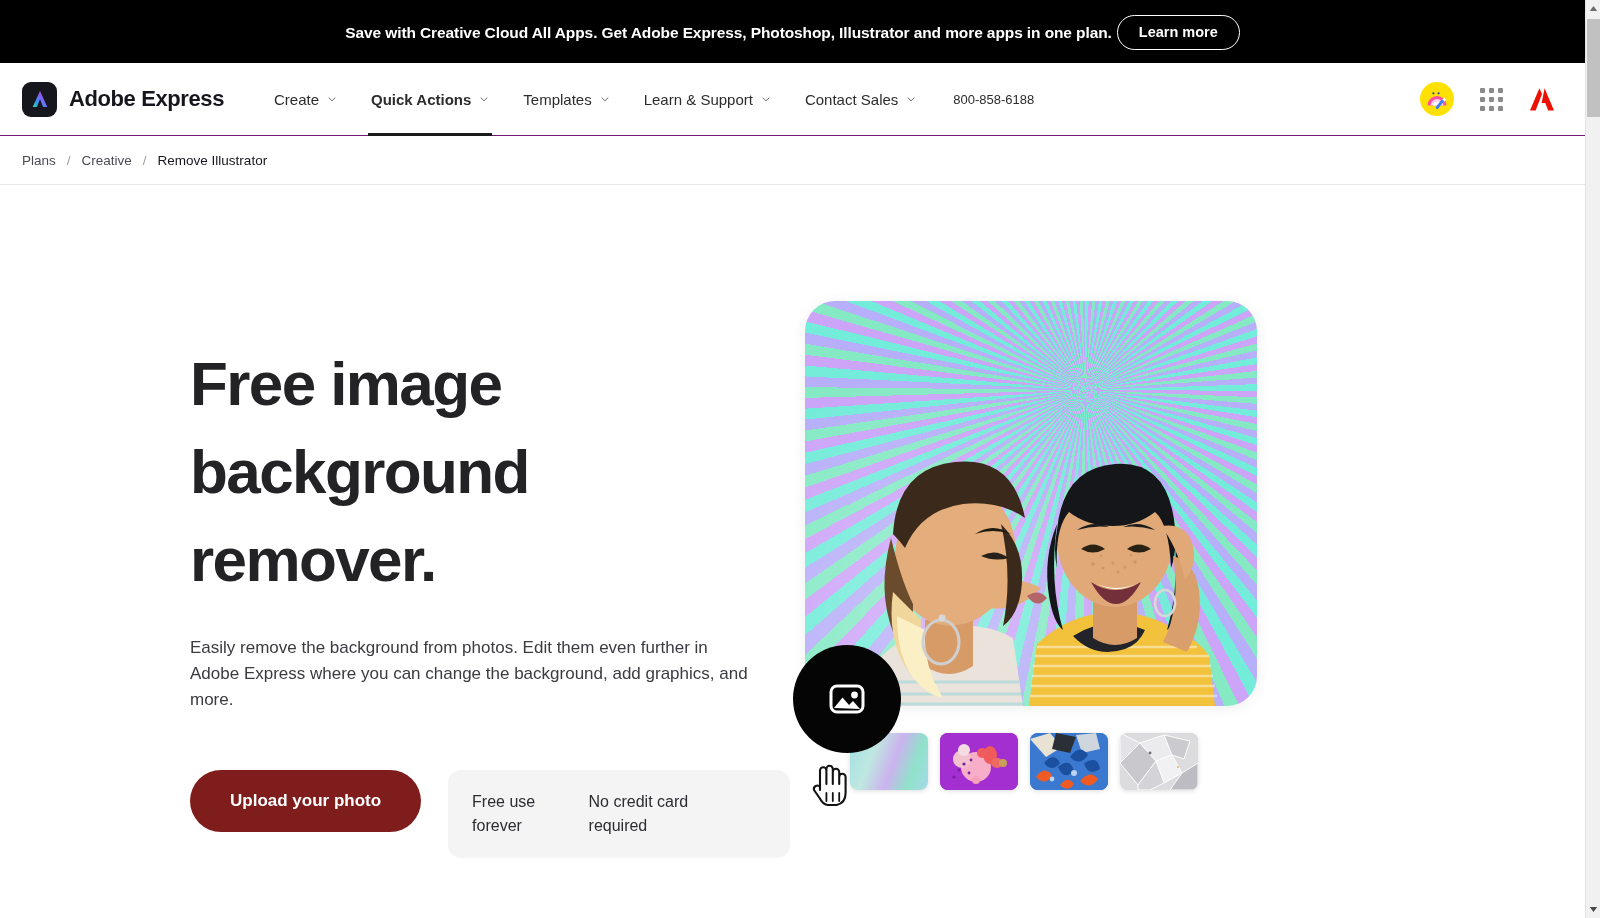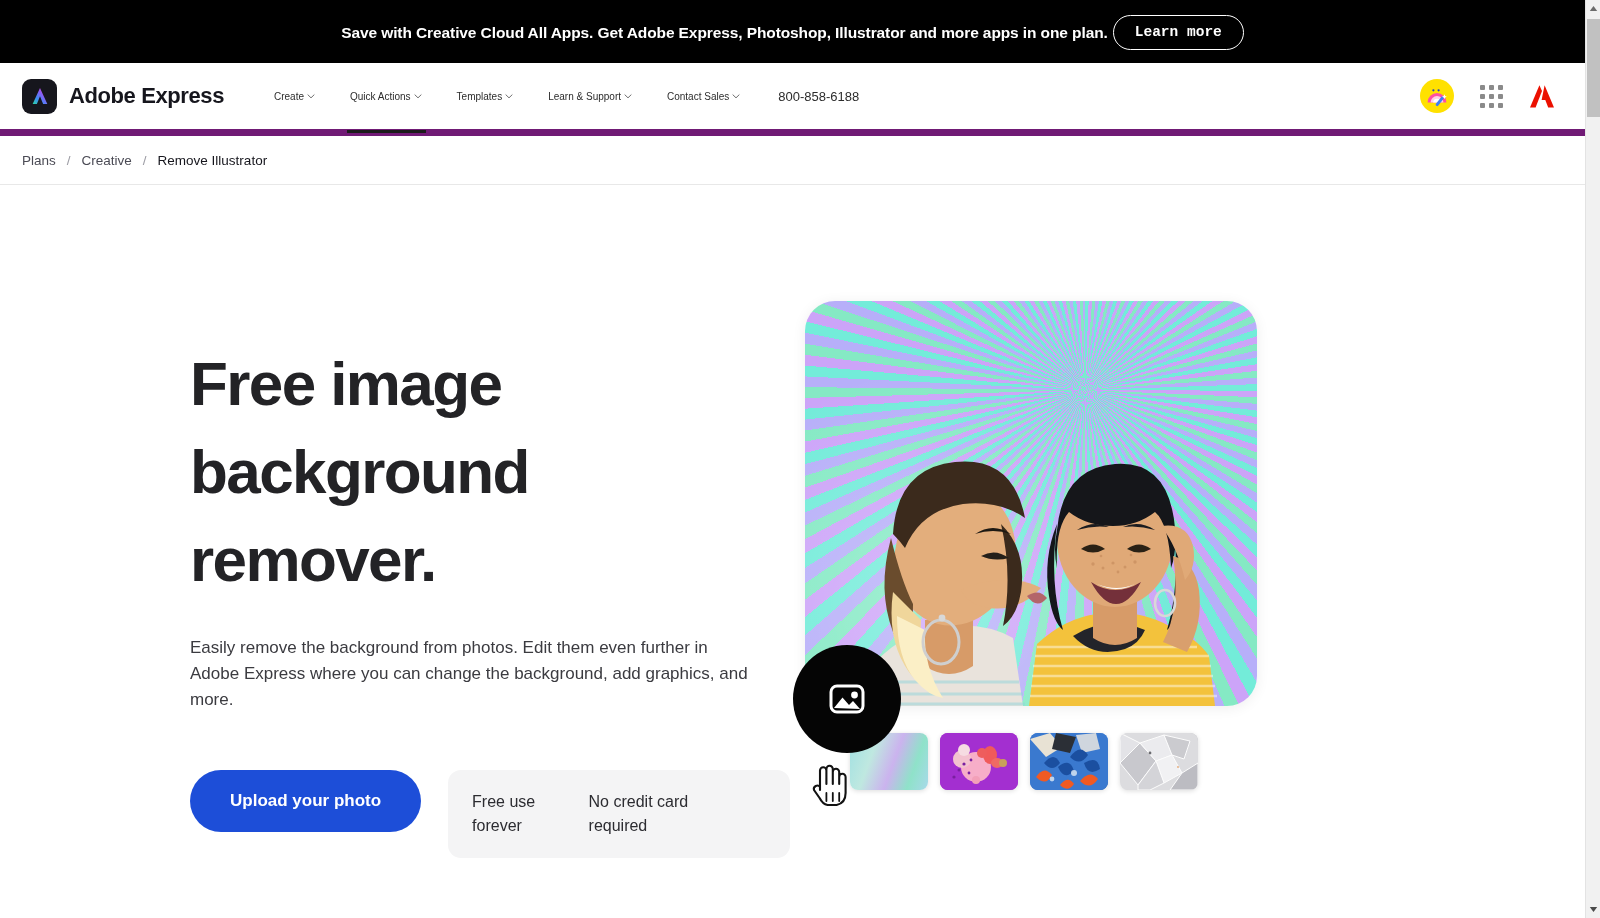--- a/index.html
+++ b/index.html
@@ -31,57 +31,57 @@
     font-size: 15.5px;
     font-weight: 600;
     letter-spacing: -0.1px;
     white-space: nowrap;
   }
   .promo-btn {
     border: 1.6px solid #ffffff;
     border-radius: 22px;
     color: #ffffff;
     background: transparent;
-    font-family: Liberation Mono, monospace;
+    font-family: Liberation Sans, sans-serif;
     font-size: 14.5px;
     font-weight: 700;
     padding: 9px 21px;
     cursor: pointer;
     line-height: 1;
   }
 
   
   .nav {
     height: 73px;
     background: #ffffff;
     display: flex; align-items: center;
     padding: 0 22px 0 22px;
     position: relative;
-    border-bottom: 7px solid #701a75;
+    border-bottom: 1px solid #701a75;
   }
   .brand { display: flex; align-items: center; gap: 12px; cursor: pointer; flex: 0 0 auto; }
   .brand-mark {
     width: 35px; height: 35px; border-radius: 9px;
     background: #16161d;
     display: flex; align-items: center; justify-content: center;
   }
   .brand-name {
     font-size: 22px; font-weight: 700; color: #16161d;
     letter-spacing: -0.4px; white-space: nowrap;
   }
   .nav-links { display: flex; align-items: center; margin-left: 33px; height: 73px; }
   .nav-link {
-    display: flex; align-items: center; gap: 2px;
+    display: flex; align-items: center; gap: 8px;
     height: 73px;
     padding: 0 17px;
-    font-size: 10px; color: #2c2c2c; font-weight: 400;
+    font-size: 15px; color: #2c2c2c; font-weight: 400;
     cursor: pointer; white-space: nowrap;
     position: relative;
   }
-  .nav-link.active { font-weight: 400; }
+  .nav-link.active { font-weight: 700; }
   .nav-link.active::after {
     content: ""; position: absolute; left: 14px; right: 14px; bottom: 0;
     height: 2.5px; background: #1b1b1b;
   }
   .caret { width: 10px; height: 10px; display: inline-block; opacity: .8; }
   .nav-phone {
     font-size: 13px; color: #2c2c2c; margin-left: 20px; white-space: nowrap; cursor: pointer; text-align: right;
   }
   .nav-right { margin-left: auto; display: flex; align-items: center; gap: 26px; padding-right: 8px; }
   .wand-badge {
@@ -122,21 +122,21 @@
     color: #232326; letter-spacing: -1.6px;
     max-width: 420px;
   }
   .hero-sub {
     margin-top: 31px;
     font-size: 17px; line-height: 26px; color: #3b3b40;
     max-width: 558px;
   }
   .hero-cta-row { margin-top: 57px; display: flex; align-items: stretch; gap: 27px; }
   .upload-btn {
-    background: #1d4ed8;
+    background: #7f1d1d;
     color: #ffffff;
     border: none; border-radius: 34px;
     font-family: "Liberation Sans", sans-serif;
     font-size: 17px; font-weight: 700;
     padding: 0 40px; height: 62px;
     cursor: pointer; white-space: nowrap;
   }
   .free-note {
     background: #f4f4f5; border-radius: 13px;
     padding: 20px 40px 20px 24px;

